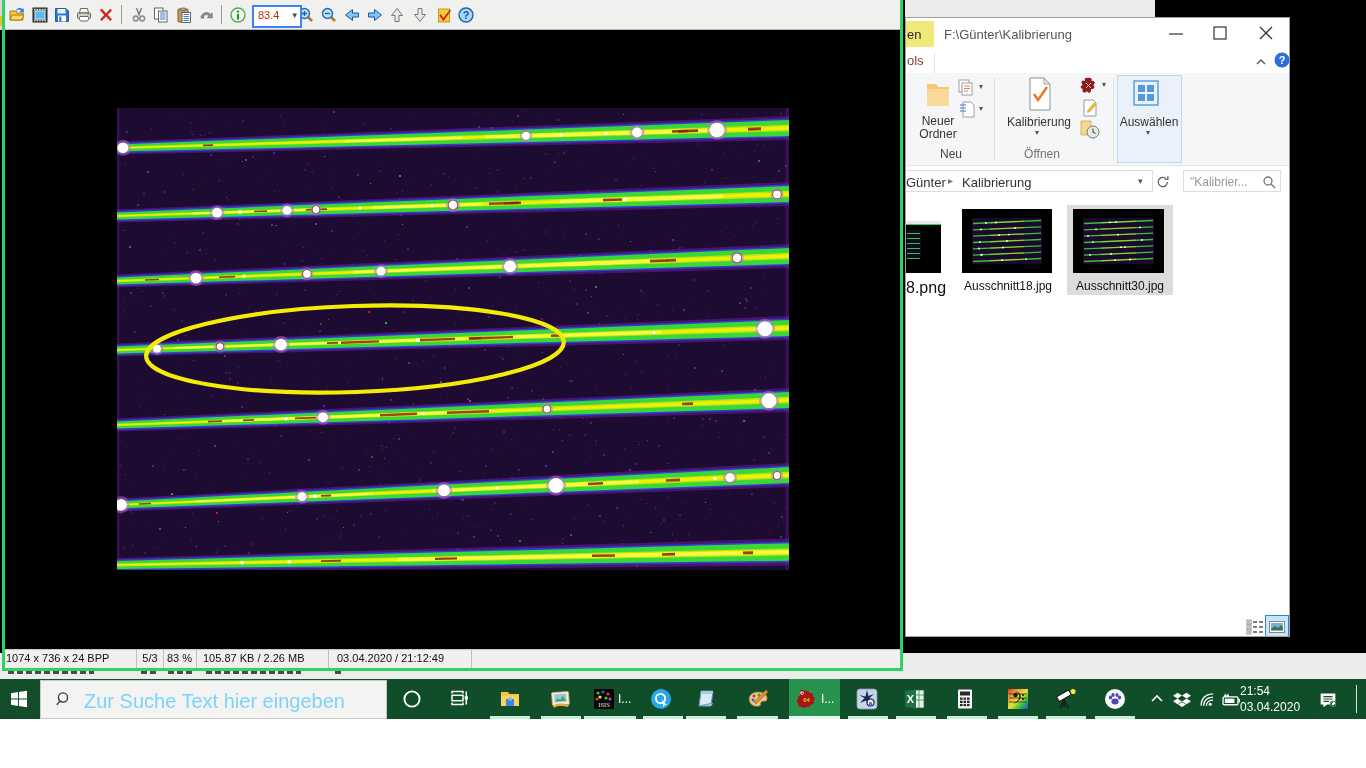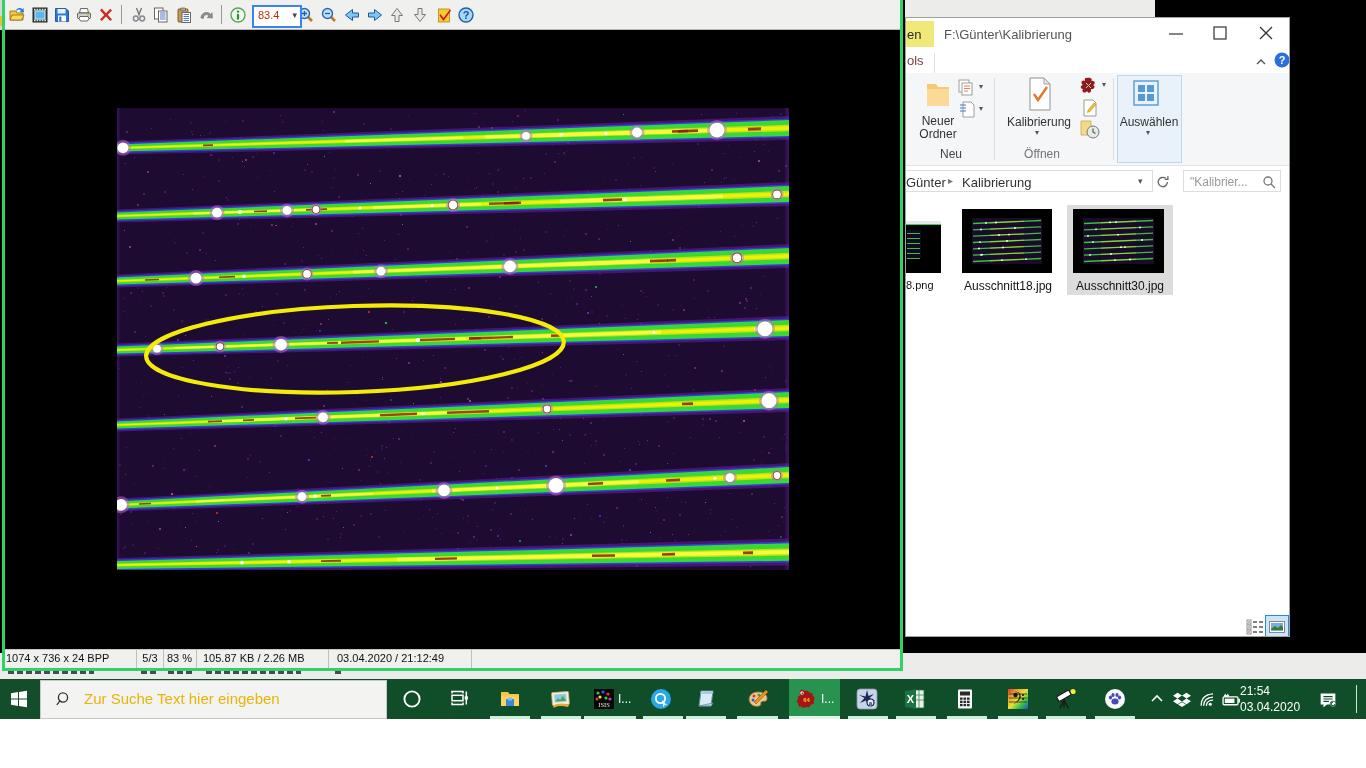--- a/index.html
+++ b/index.html
@@ -121,21 +121,21 @@
     <div style="position:absolute;left:0px;top:203px;width:35px;height:52px;background:#000"></div>
     <div style="position:absolute;left:0px;top:203px;width:35px;height:3px;background:#e8e8e4"></div>
     <div style="position:absolute;left:0px;top:206px;width:35px;height:1px;background:#2fd265"></div>
     <div style="position:absolute;left:1px;top:212px;width:14px;height:28px;background:#140924"></div>
     <div style="position:absolute;left:1px;top:215px;width:13px;height:1px;background:#35c435"></div>
     <div style="position:absolute;left:1px;top:220px;width:13px;height:1px;background:#35c435"></div>
     <div style="position:absolute;left:1px;top:225px;width:13px;height:1px;background:#35c435"></div>
     <div style="position:absolute;left:1px;top:230px;width:13px;height:1px;background:#35c435"></div>
     <div style="position:absolute;left:1px;top:235px;width:13px;height:1px;background:#35c435"></div>
     <div style="position:absolute;left:1px;top:240px;width:13px;height:1px;background:#35c435"></div>
-    <div style="position:absolute;left:0px;top:261px;font-size:11px;color:#111">8.png</div>
+    <div style="position:absolute;left:0px;top:261px;font-size:16px;color:#111">8.png</div>
     <div style="position:absolute;left:56px;top:191px;width:90px;height:64px;background:#000"></div>
     <div style="position:absolute;left:66px;top:200px;width:70px;height:46px">
       <svg width="70" height="46" viewBox="0 0 70 46" style="position:absolute;left:0;top:0">
         <rect width="70" height="46" fill="#1c0a2c"></rect>
         <path d="M1 5.5 L69 2.5" stroke="#35c435" stroke-width="1.3" fill="none"></path>
         <path d="M18 4.8 L52 3.2" stroke="#c8dc20" stroke-width="0.8" fill="none" opacity="0.85"></path>
         <circle cx="24" cy="4.5" r="0.9" fill="#fff"></circle>
         <circle cx="14" cy="4.9" r="0.9" fill="#fff"></circle>
         <path d="M1 11.8 L69 8.8" stroke="#35c435" stroke-width="1.3" fill="none"></path>
         <path d="M18 11.1 L52 9.6" stroke="#c8dc20" stroke-width="0.8" fill="none" opacity="0.85"></path>
@@ -1511,21 +1511,21 @@
 <div style="position:absolute;left:0;top:679px;width:1366px;height:40px;background:#0f4e29">
     <div style="position:absolute;left:0;top:0;width:40px;height:40px;background:#134d2a"></div>
     <svg style="position:absolute;left:10px;top:11px" width="18" height="18" viewBox="0 0 18 18">
       <path d="M1 3.2 L8 2.1 V8.5 H1 Z M9 2 L17 0.8 V8.5 H9 Z M1 9.5 H8 V15.9 L1 14.8 Z M9 9.5 H17 V17.2 L9 16 Z" fill="#fff"></path>
     </svg>
     <div style="position:absolute;left:40px;top:0.5px;width:347px;height:39px;background:#f3f3f1;border:1px solid #c8c8c8;box-sizing:border-box"></div>
     <svg style="position:absolute;left:56px;top:12px" width="16" height="16" viewBox="0 0 16 16">
       <circle cx="7" cy="6.5" r="4.6" fill="none" stroke="#333" stroke-width="1.3"></circle>
       <line x1="3.8" y1="10.2" x2="0.8" y2="13.8" stroke="#333" stroke-width="1.3"></line>
     </svg>
-    <div style="position:absolute;left:84px;top:11px;font-size:15px;color:#eab308;font-family:'Liberation Sans',sans-serif">Zur Suche Text hier eingeben</div>
+    <div style="position:absolute;left:84px;top:11px;font-size:20px;color:#7dd3fc;font-family:'Liberation Sans',sans-serif">Zur Suche Text hier eingeben</div>
     <svg style="position:absolute;left:402px;top:10px" width="20" height="20" viewBox="0 0 20 20">
       <circle cx="10" cy="10" r="7.6" fill="none" stroke="#fff" stroke-width="1.9"></circle>
     </svg>
     <svg style="position:absolute;left:447px;top:8px" width="24" height="24" viewBox="0 0 24 24">
       <path d="M5 6.4 v-1.9 h11 v1.9" stroke="#fff" stroke-width="1.5" fill="none"></path>
       <rect x="5" y="8.3" width="11" height="5.4" fill="none" stroke="#fff" stroke-width="1.5"></rect>
       <path d="M5 15.6 v1.9 h11 v-1.9" stroke="#fff" stroke-width="1.5" fill="none"></path>
       <line x1="19.3" y1="4.5" x2="19.3" y2="17.5" stroke="#fff" stroke-width="1.5"></line>
       <rect x="17.7" y="9.3" width="3.2" height="3.2" fill="#fff"></rect>
     </svg>

